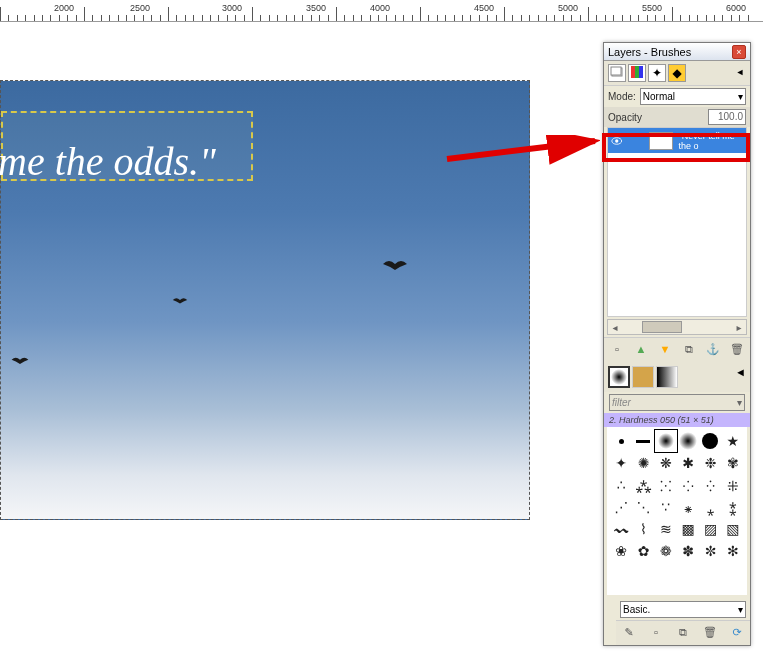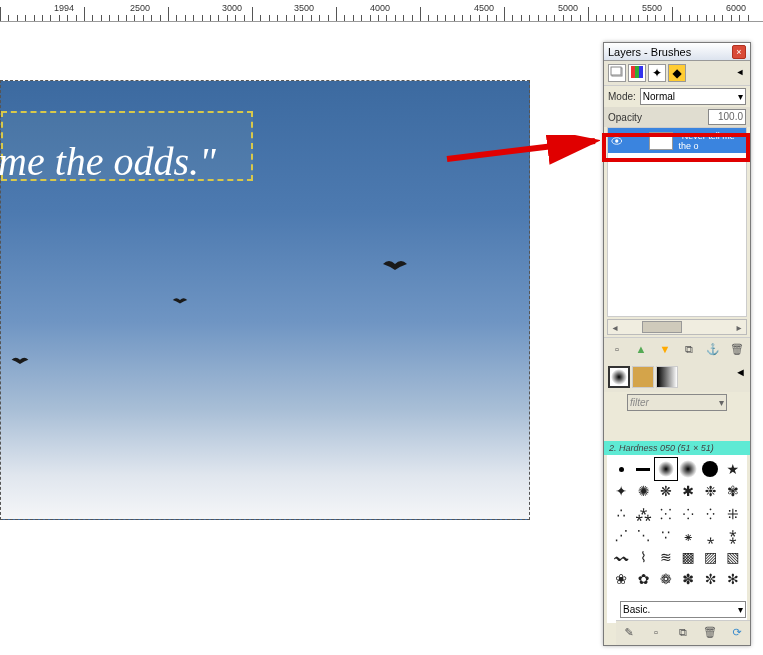--- a/index.html
+++ b/index.html
@@ -253,29 +253,28 @@
     .brush-thumb {
       width: 22px; height: 22px;
       background: #fff;
       border: 1px solid #ccc;
       display: flex;
       align-items: center;
       justify-content: center;
     }
     .brush-thumb.sel { border: 2px solid #333; }
     .filter-row {
-      margin: 0 19px;
+      margin: 0 1px;
     }
     .brush-info {
       padding: 2px 5px;
       font-size: 9px;
       font-style: italic;
       color: #444;
-      background: #5eead4;
-      margin-top: 28px;
+      background: #c4b5fd;
     }
     .brush-grid {
       background: #fff;
       margin: 0 3px;
       height: 168px;
       display: grid;
       grid-template-columns: repeat(6, 1fr);
       grid-auto-rows: 22px;
       gap: 0px;
       overflow: hidden;
@@ -297,24 +296,24 @@
       position: absolute;
       bottom: 0;
       left: 12px;
       right: 0;
     }
   </style>
 </head>
 <body>
 
 <div class="ruler-h">
-  <div class="ruler-label" style="left:64px">1994</div>
+  <div class="ruler-label" style="left:64px">2000</div>
   <div class="ruler-label" style="left:140px">2500</div>
   <div class="ruler-label" style="left:232px">3000</div>
-  <div class="ruler-label" style="left:304px">3500</div>
+  <div class="ruler-label" style="left:316px">3500</div>
   <div class="ruler-label" style="left:380px">4000</div>
   <div class="ruler-label" style="left:484px">4500</div>
   <div class="ruler-label" style="left:568px">5000</div>
   <div class="ruler-label" style="left:652px">5500</div>
   <div class="ruler-label" style="left:736px">6000</div>
 <div class="ruler-tick major" style="left: 0px;"></div>
     <div class="ruler-tick" style="left: 8.4px;"></div>
     <div class="ruler-tick" style="left: 16.8px;"></div>
     <div class="ruler-tick" style="left: 25.2px;"></div>
     <div class="ruler-tick" style="left: 33.6px;"></div>

